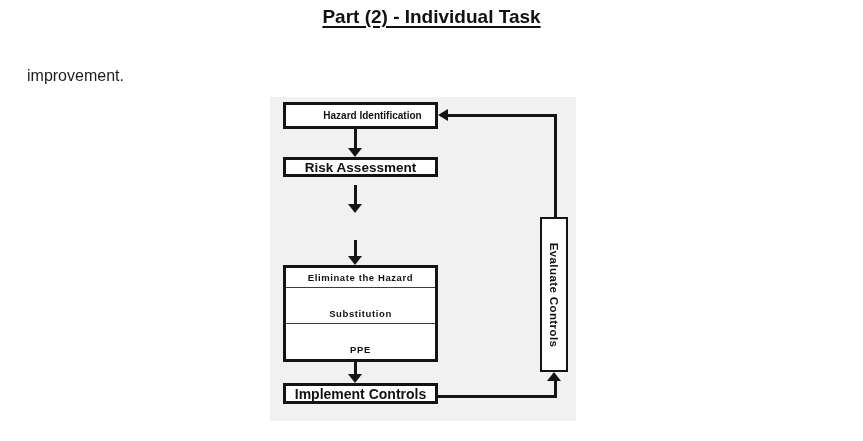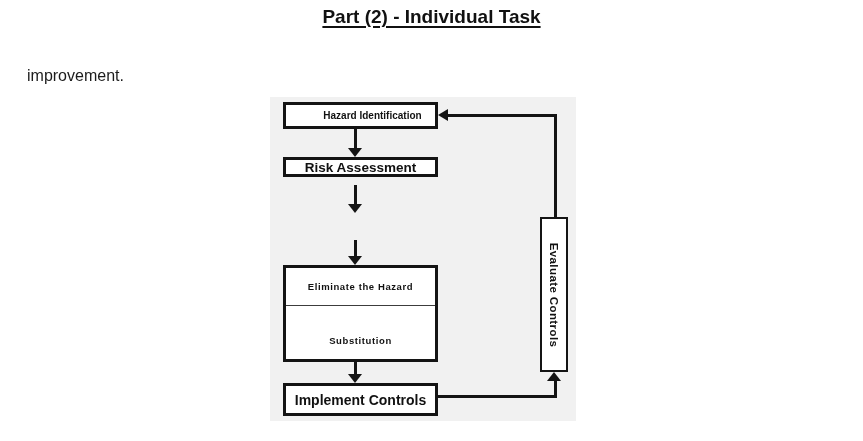--- a/index.html
+++ b/index.html
@@ -19,21 +19,21 @@
   
   .figure { position:absolute; left:270px; top:97px; width:306px; height:324px;
             background:#f1f1f1; }
 
   .fbox { position:absolute; left:13px; width:155px; background:#ffffff;
           border:3px solid #141414; display:flex; align-items:center;
           justify-content:center; font-weight:bold; color:#111; text-align:center; }
   .b-hazard    { top:5px;   height:27px; font-size:10px;padding-left:24px; }
   .b-assess    { top:60px;  height:20px; font-size:13.5px; }
   .b-control   { top:116px; height:27px; font-size:13.5px; }
-  .b-implement { top:286px; height:33px; font-size:14px; }
+  .b-implement { top:286px; height:21px; font-size:14px; }
 
   .stack { position:absolute; left:13px; top:168px; width:155px; height:97px;
            background:#ffffff; border:3px solid #141414; display:flex;
            flex-direction:column;gap:16px; }
   .stack .row { flex:1; display:flex; align-items:center; justify-content:center;
                 font-size:9.5px; font-weight:bold; letter-spacing:0.6px;
                 border-bottom:1px solid #3c3c3c; color:#111; }
   .stack .row:last-child { border-bottom:none; }
 
   .b-evaluate { position:absolute; left:270px; top:120px; width:28px; height:155px;
@@ -72,20 +72,21 @@
     <div class="fbox b-hazard">
       <span>Hazard Identification</span>
     </div>
     <div class="fbox b-assess">
       <span>Risk Assessment</span>
     </div>
 
     <div class="stack">
       <div class="row">Eliminate the Hazard</div>
       <div class="row">Substitution</div>
+      <div class="row">PPE</div>
     </div>
 
     <div class="fbox b-implement">
       <span>Implement Controls</span>
     </div>
 
     <div class="b-evaluate">
       <span>Evaluate Controls</span>
     </div>
 

